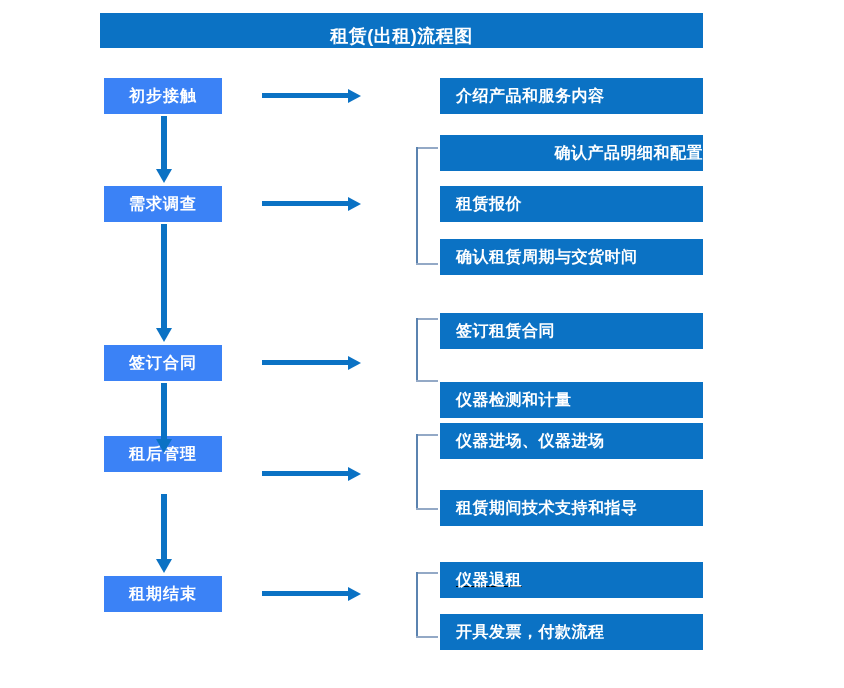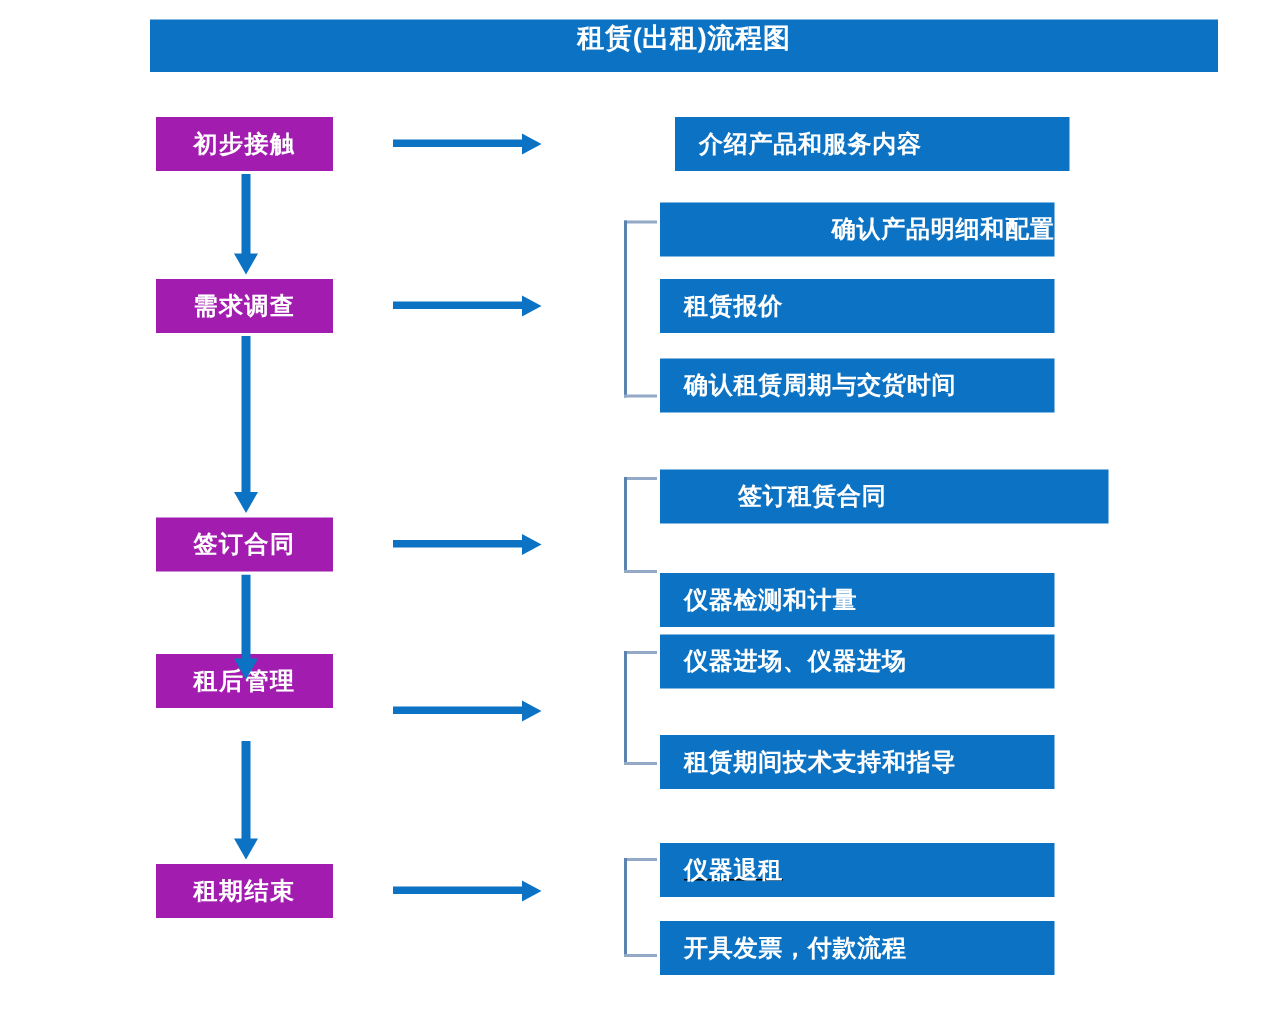--- a/index.html
+++ b/index.html
@@ -21,41 +21,41 @@
     top: 0;
     width: 844px;
     height: 688px;
   }
 
   
   .title-banner {
     position: absolute;
     left: 100px;
     top: 13px;
-    width: 712px;
+    width: 603px;
     height: 35px;
     background: #0b72c4;
     display: flex;
-    align-items: flex-start;
+    align-items: flex-end;
     justify-content: center;
   }
   .title-banner .title-text {
     color: #ffffff;
     font-size: 18px;
     font-weight: bold;
     letter-spacing: 0.5px;
     white-space: nowrap;
   }
 
   
   .stage-box {
     position: absolute;
     width: 118px;
     height: 36px;
-    background: #a21caf;
+    background: #3b82f6;
     display: flex;
     align-items: center;
     justify-content: center;
   }
   .stage-box .stage-label {
     color: #ffffff;
     font-size: 16px;
     font-weight: bold;
     white-space: nowrap;
     letter-spacing: 1px;
@@ -216,33 +216,33 @@
     <div class="b-top"></div>
     <div class="b-vert"></div>
     <div class="b-bot"></div>
   </div>
   <div class="bracket" style="left:416px; top:572px; height:66px;">
     <div class="b-top"></div>
     <div class="b-vert"></div>
     <div class="b-bot"></div>
   </div>
 
-  <div class="detail-box" style="top:78px;margin-left:10px;">
+  <div class="detail-box" style="top:78px;">
     <span class="detail-label">介绍产品和服务内容</span>
   </div>
   <div class="detail-box" style="top:135px;justify-content:flex-end;">
     <span class="detail-label">确认产品明细和配置</span>
   </div>
   <div class="detail-box" style="top:186px;">
     <span class="detail-label">租赁报价</span>
   </div>
   <div class="detail-box" style="top:239px;">
     <span class="detail-label">确认租赁周期与交货时间</span>
   </div>
-  <div class="detail-box" style="top:313px;padding-left:36px;">
+  <div class="detail-box" style="top:313px;">
     <span class="detail-label">签订租赁合同</span>
   </div>
   <div class="detail-box" style="top:363px;margin-top:19px;">
     <span class="detail-label">仪器检测和计量</span>
   </div>
   <div class="detail-box" style="top:423px;">
     <span class="detail-label">仪器进场、仪器进场</span>
   </div>
   <div class="detail-box" style="top:490px;">
     <span class="detail-label">租赁期间技术支持和指导</span>

